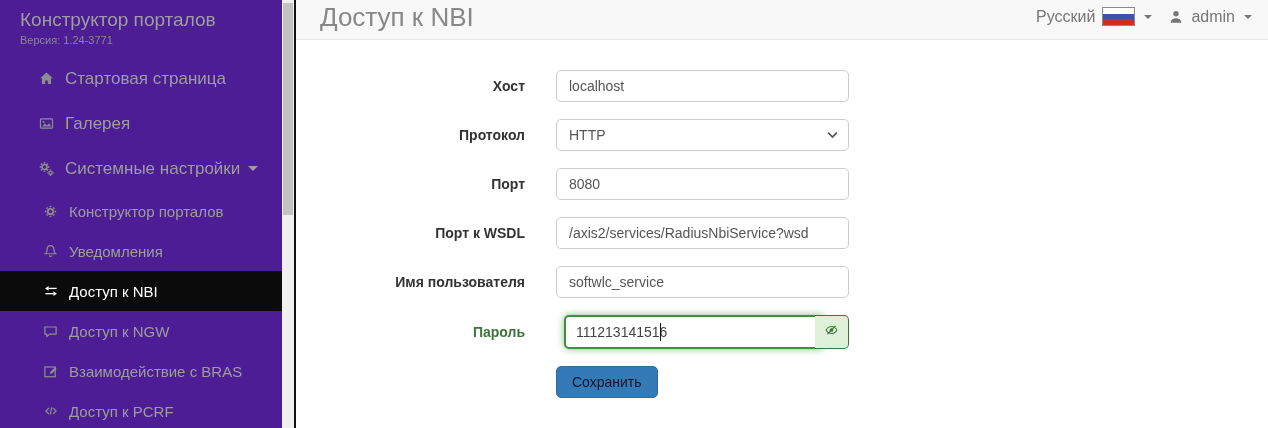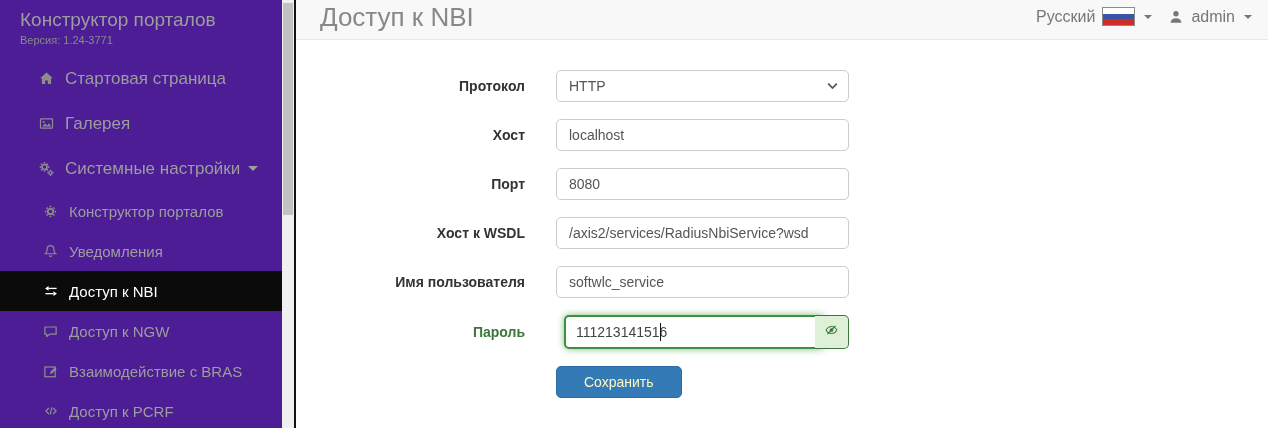--- a/index.html
+++ b/index.html
@@ -69,22 +69,22 @@
     background:#fff; font-family:inherit; outline:none;
     box-shadow:0 0 7px rgba(103,177,104,0.85);margin-left:8px; }
   .text-caret { position:absolute; left:104px; top:8px; width:1px; height:18px;
     background:#111; }
   .pw-addon { width:34px; height:34px; flex:none; background:#dff0d8;
     border:1px solid #3c763d; border-left:none; border-radius:0 5px 5px 0;
     display:flex; align-items:center; justify-content:center; cursor:pointer;
     color:#3c763d; position:relative; z-index:1; }
 
   .save-row { margin-top:16px; }
-  .save-btn { margin-left:260px; height:32px; padding:0 27px; background:#337ab7;
-    border:1px solid #2e6da4; border-radius:5px; color:#fef9c3; font-size:14px;
+  .save-btn { margin-left:260px; height:32px; padding:0 15px; background:#337ab7;
+    border:1px solid #2e6da4; border-radius:5px; color:#0f172a; font-size:14px;
     font-family:inherit; cursor:pointer; }
 </style>
 </head>
 <body>
 
 <div class="app">
 
   <div class="sidebar">
     <div class="brand">
       <div class="brand-title">Конструктор порталов</div>
@@ -244,49 +244,49 @@
           </span>
           <span>admin</span>
           <span class="dd-caret"></span>
         </div>
       </div>
     </div>
 
     <div class="form-area">
 
       <div class="form-row">
+        <label class="form-label">Хост</label>
+        <div class="form-control-col">
+          <input class="text-input" type="text" value="localhost" style="">
+        </div>
+      </div>
+
+      <div class="form-row">
         <label class="form-label">Протокол</label>
         <div class="form-control-col">
           <select class="select-input">
             <option>HTTP</option>
           </select>
           <span class="select-chevron">
             <svg width="11" height="8" viewBox="0 0 11 8">
                 <polyline points="1.2,1.6 5.5,6 9.8,1.6" fill="none" stroke="#555" stroke-width="1.7"></polyline>
               </svg>
           </span>
         </div>
       </div>
 
       <div class="form-row">
-        <label class="form-label">Хост</label>
-        <div class="form-control-col">
-          <input class="text-input" type="text" value="localhost" style="">
-        </div>
-      </div>
-
-      <div class="form-row">
         <label class="form-label">Порт</label>
         <div class="form-control-col">
           <input class="text-input" type="text" value="8080" style="">
         </div>
       </div>
 
       <div class="form-row">
-        <label class="form-label">Хост к WSDL</label>
+        <label class="form-label">Порт к WSDL</label>
         <div class="form-control-col">
           <input class="text-input" type="text" value="/axis2/services/RadiusNbiService?wsd" style="">
         </div>
       </div>
 
       <div class="form-row">
         <label class="form-label">Имя пользователя</label>
         <div class="form-control-col">
           <input class="text-input" type="text" value="softwlc_service" style="">
         </div>

